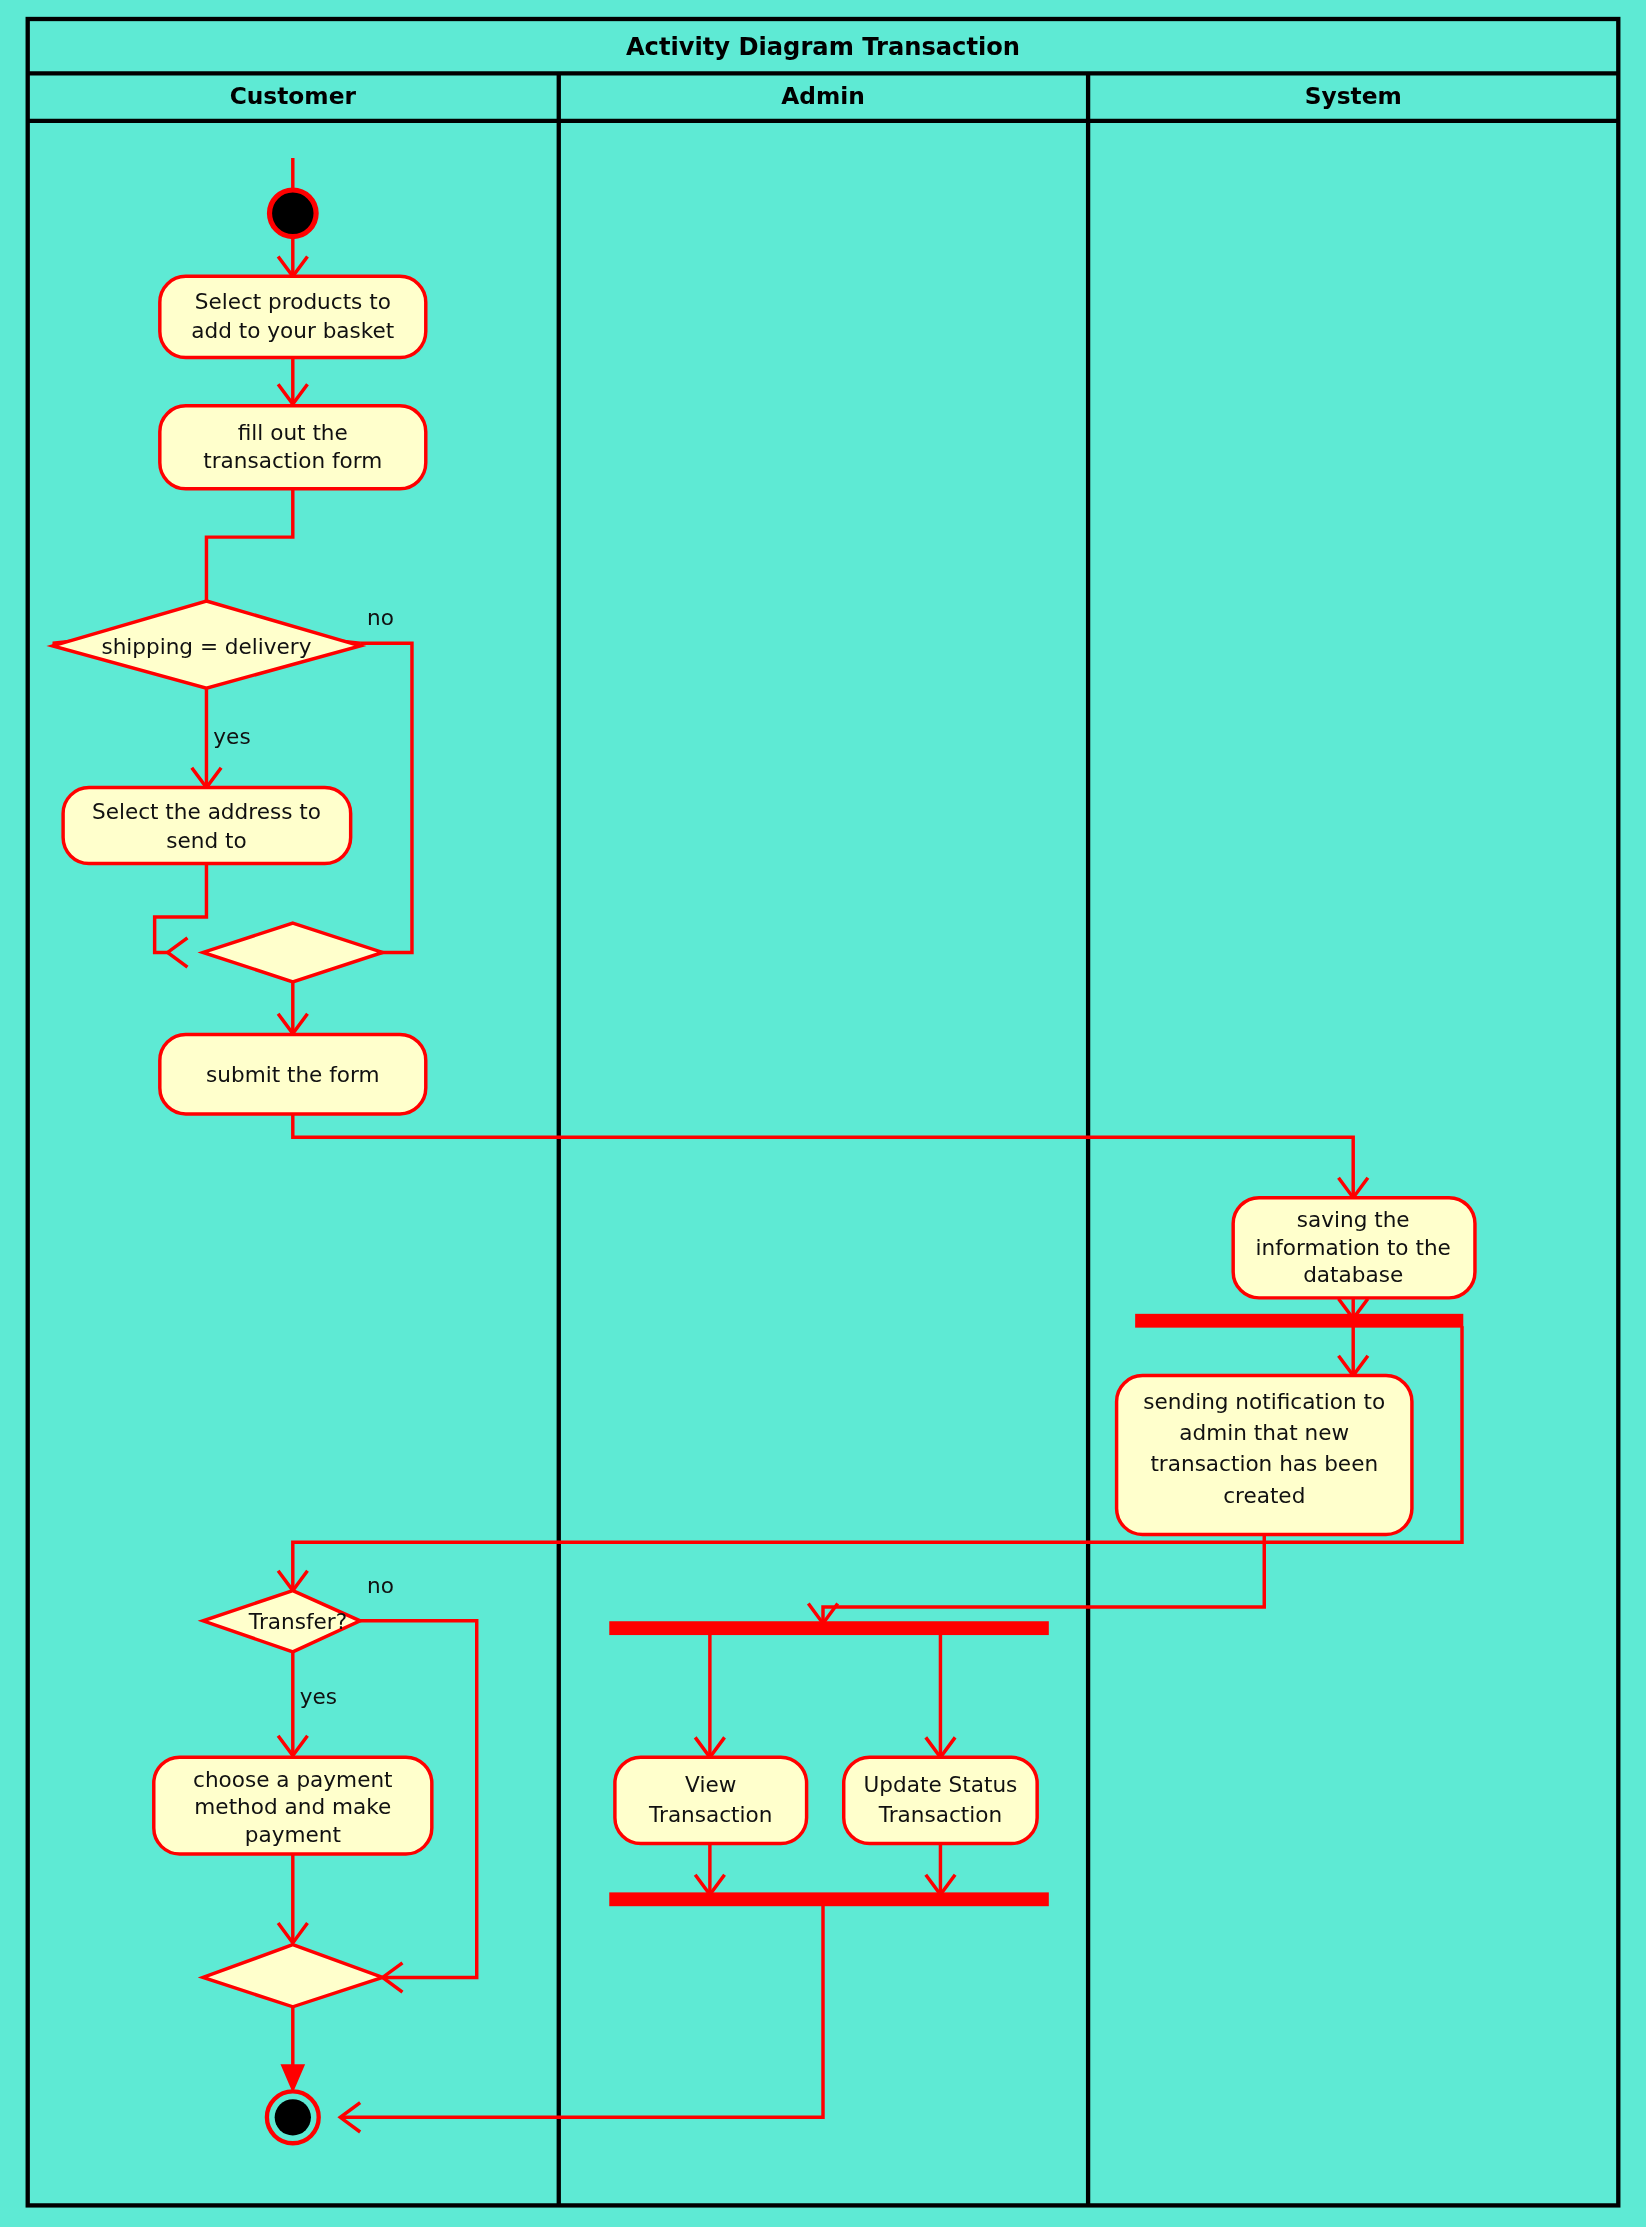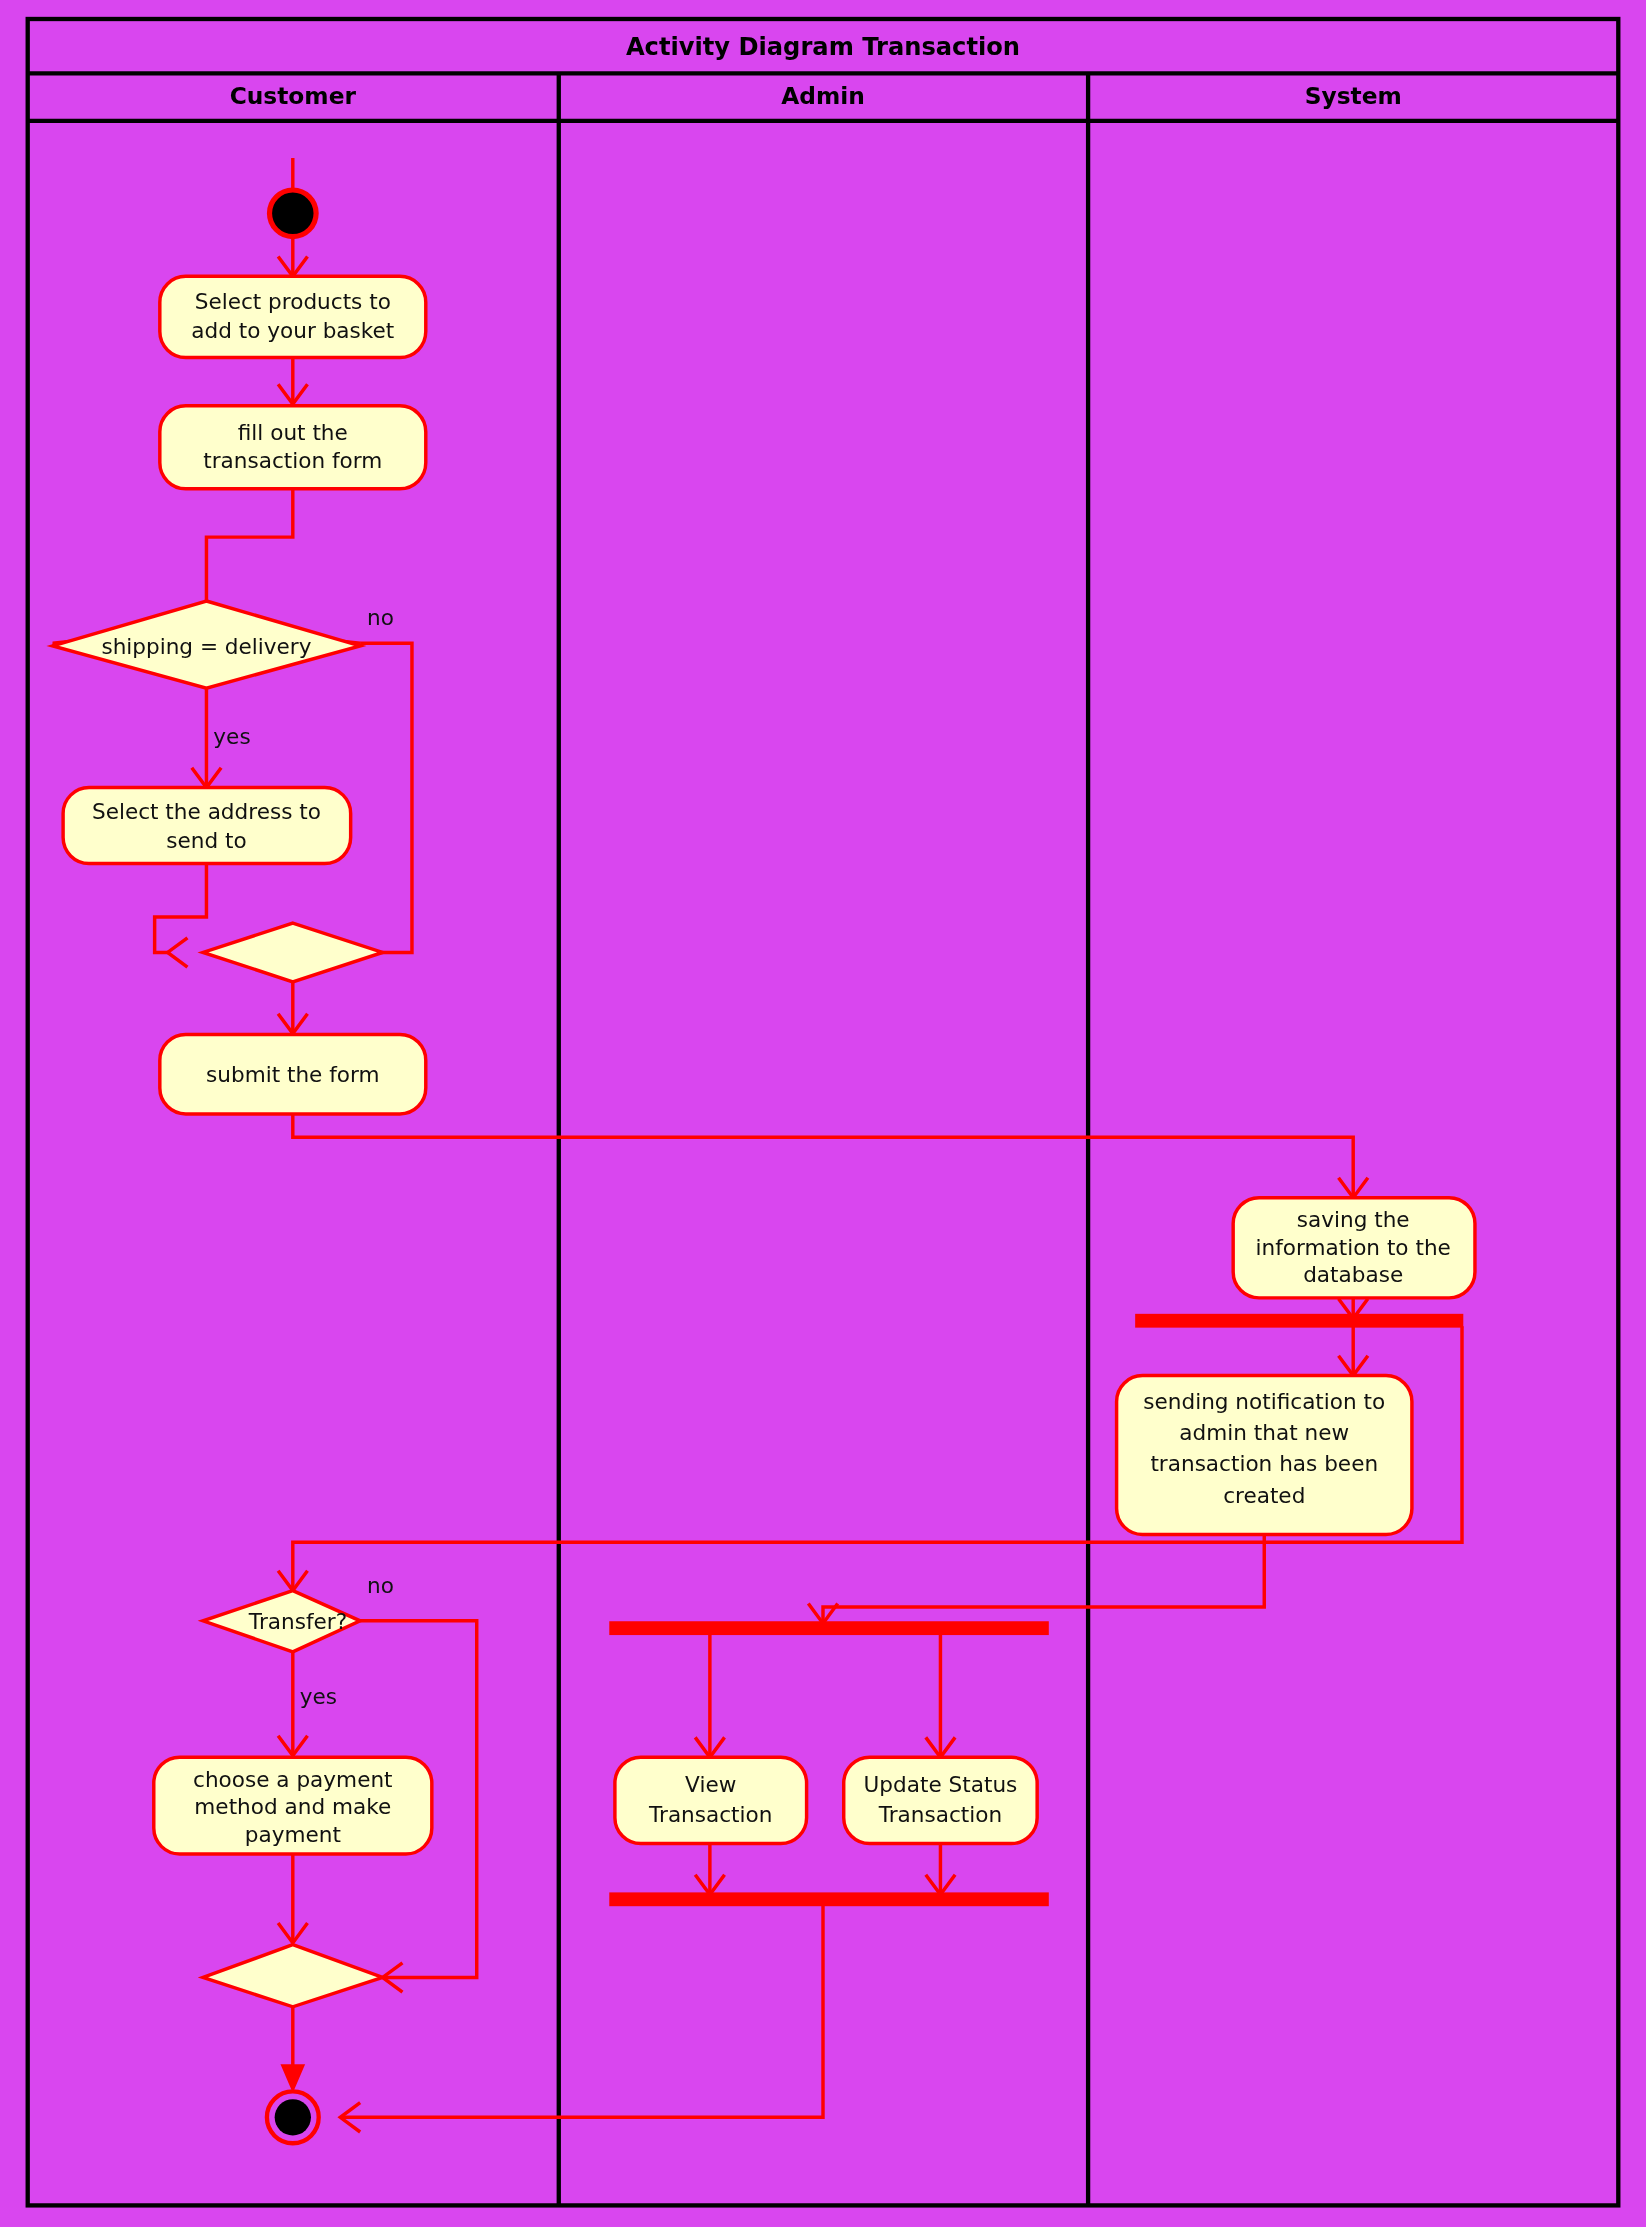--- a/index.html
+++ b/index.html
@@ -1,17 +1,17 @@
 <!DOCTYPE html>
 <html style="font-size:14px"><head>
 <meta charset="utf-8">
 <style>
   html,body{margin:0;padding:0;background:#ffffff;}
   body{font-family:"DejaVu Sans",sans-serif;}
-  #stage{position:relative;width:1646px;height:2227px;background:#d946ef;overflow:hidden;}
+  #stage{position:relative;width:1646px;height:2227px;background:#5eead4;overflow:hidden;}
   #svg{position:absolute;left:0;top:0;width:1646px;height:2227px;}
   .lane-title{
     font-family:"DejaVu Sans",sans-serif;
     font-weight:bold;font-size:27px;fill:#000000;text-anchor:middle;
     dominant-baseline:middle;
   }
   .diag-title{
     font-family:"DejaVu Sans",sans-serif;
     font-weight:bold;font-size:28px;fill:#000000;text-anchor:middle;
     dominant-baseline:middle;

